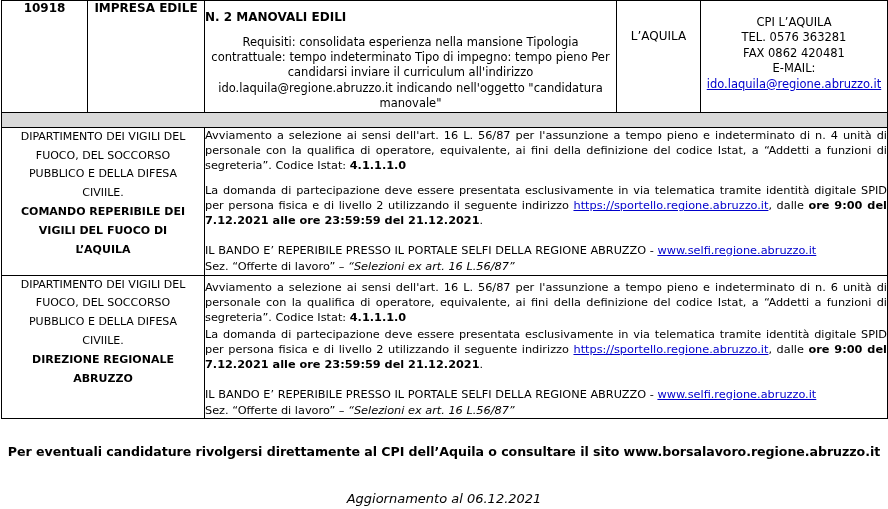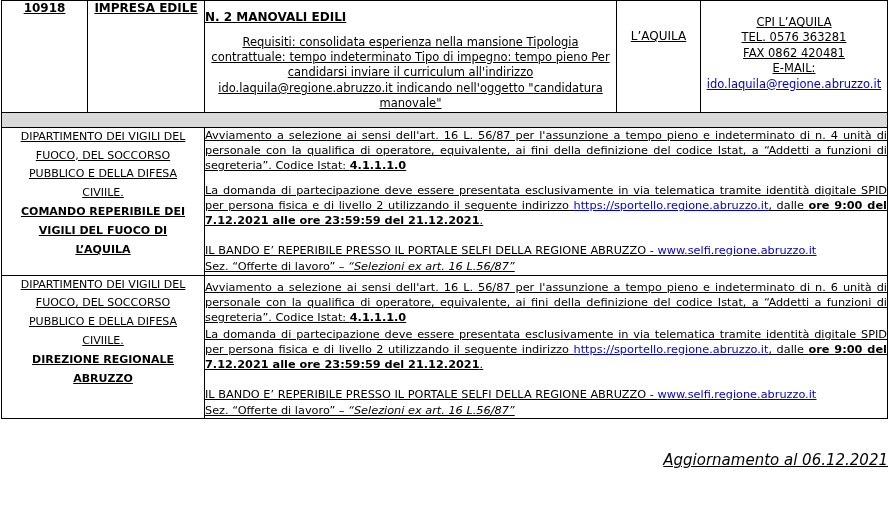--- a/index.html
+++ b/index.html
@@ -12,21 +12,20 @@
     background: #ffffff;
     font-family: "DejaVu Sans", "Liberation Sans", sans-serif;
     color: #000000;
     overflow: hidden;
   }
   .page {
     position: relative;
     width: 888px;
     height: 448px;
     box-sizing: border-box;
-    text-decoration: underline;
   }
 
   
   table.doc-table {
     border-collapse: collapse;
     table-layout: fixed;
     width: 886px;
     margin: 0 0 0 1px;
   }
   table.doc-table td {
@@ -129,23 +128,23 @@
 
   
   .footer-note {
     text-align: center;
     font-weight: bold;
     font-size: 12.6px;
     margin-top: 25px;
     letter-spacing: -0.05px;
   }
   .footer-update {
-    text-align: right;
+    text-align: center;
     font-style: italic;
-    font-size: 15px;
+    font-size: 13px;
     margin-top: 32px;
   }
 </style>
 </head>
 <body>
 
 <div class="page">
 
   <table class="doc-table">
     <colgroup>
@@ -217,15 +216,16 @@
           <p class="tight"><span>Avviamento a selezione ai sensi dell'art. 16 L. 56/87 per l'assunzione a tempo pieno e indeterminato di n. 6 unità di personale con la qualifica di operatore, equivalente, ai fini della definizione del codice Istat, a “Addetti a funzioni di segreteria”. Codice Istat: </span><b>4.1.1.1.0</b></p>
           <p><span>La domanda di partecipazione deve essere presentata esclusivamente in via telematica tramite identità digitale SPID per persona fisica e di livello 2 utilizzando il seguente indirizzo</span> <a class="doclink" href="#">https://sportello.regione.abruzzo.it</a><span>, dalle </span><b>ore 9:00 del 7.12.2021 alle ore 23:59:59 del 21.12.2021</b><span>.</span></p>
           <p class="tight gap-before"><span>IL BANDO E’ REPERIBILE PRESSO IL PORTALE SELFI DELLA REGIONE ABRUZZO - </span><a class="doclink" href="#">www.selfi.regione.abruzzo.it</a></p>
           <p class="last"><span>Sez. “Offerte di lavoro” – </span><i>“Selezioni ex art. 16 L.56/87”</i></p>
         </td>
       </tr>
 
     </tbody>
   </table>
 
+  <div class="footer-note">Per eventuali candidature rivolgersi direttamente al CPI dell’Aquila o consultare il sito www.borsalavoro.regione.abruzzo.it</div>
   <div class="footer-update">Aggiornamento al 06.12.2021</div>
 
 </div>
 
 </body></html>

